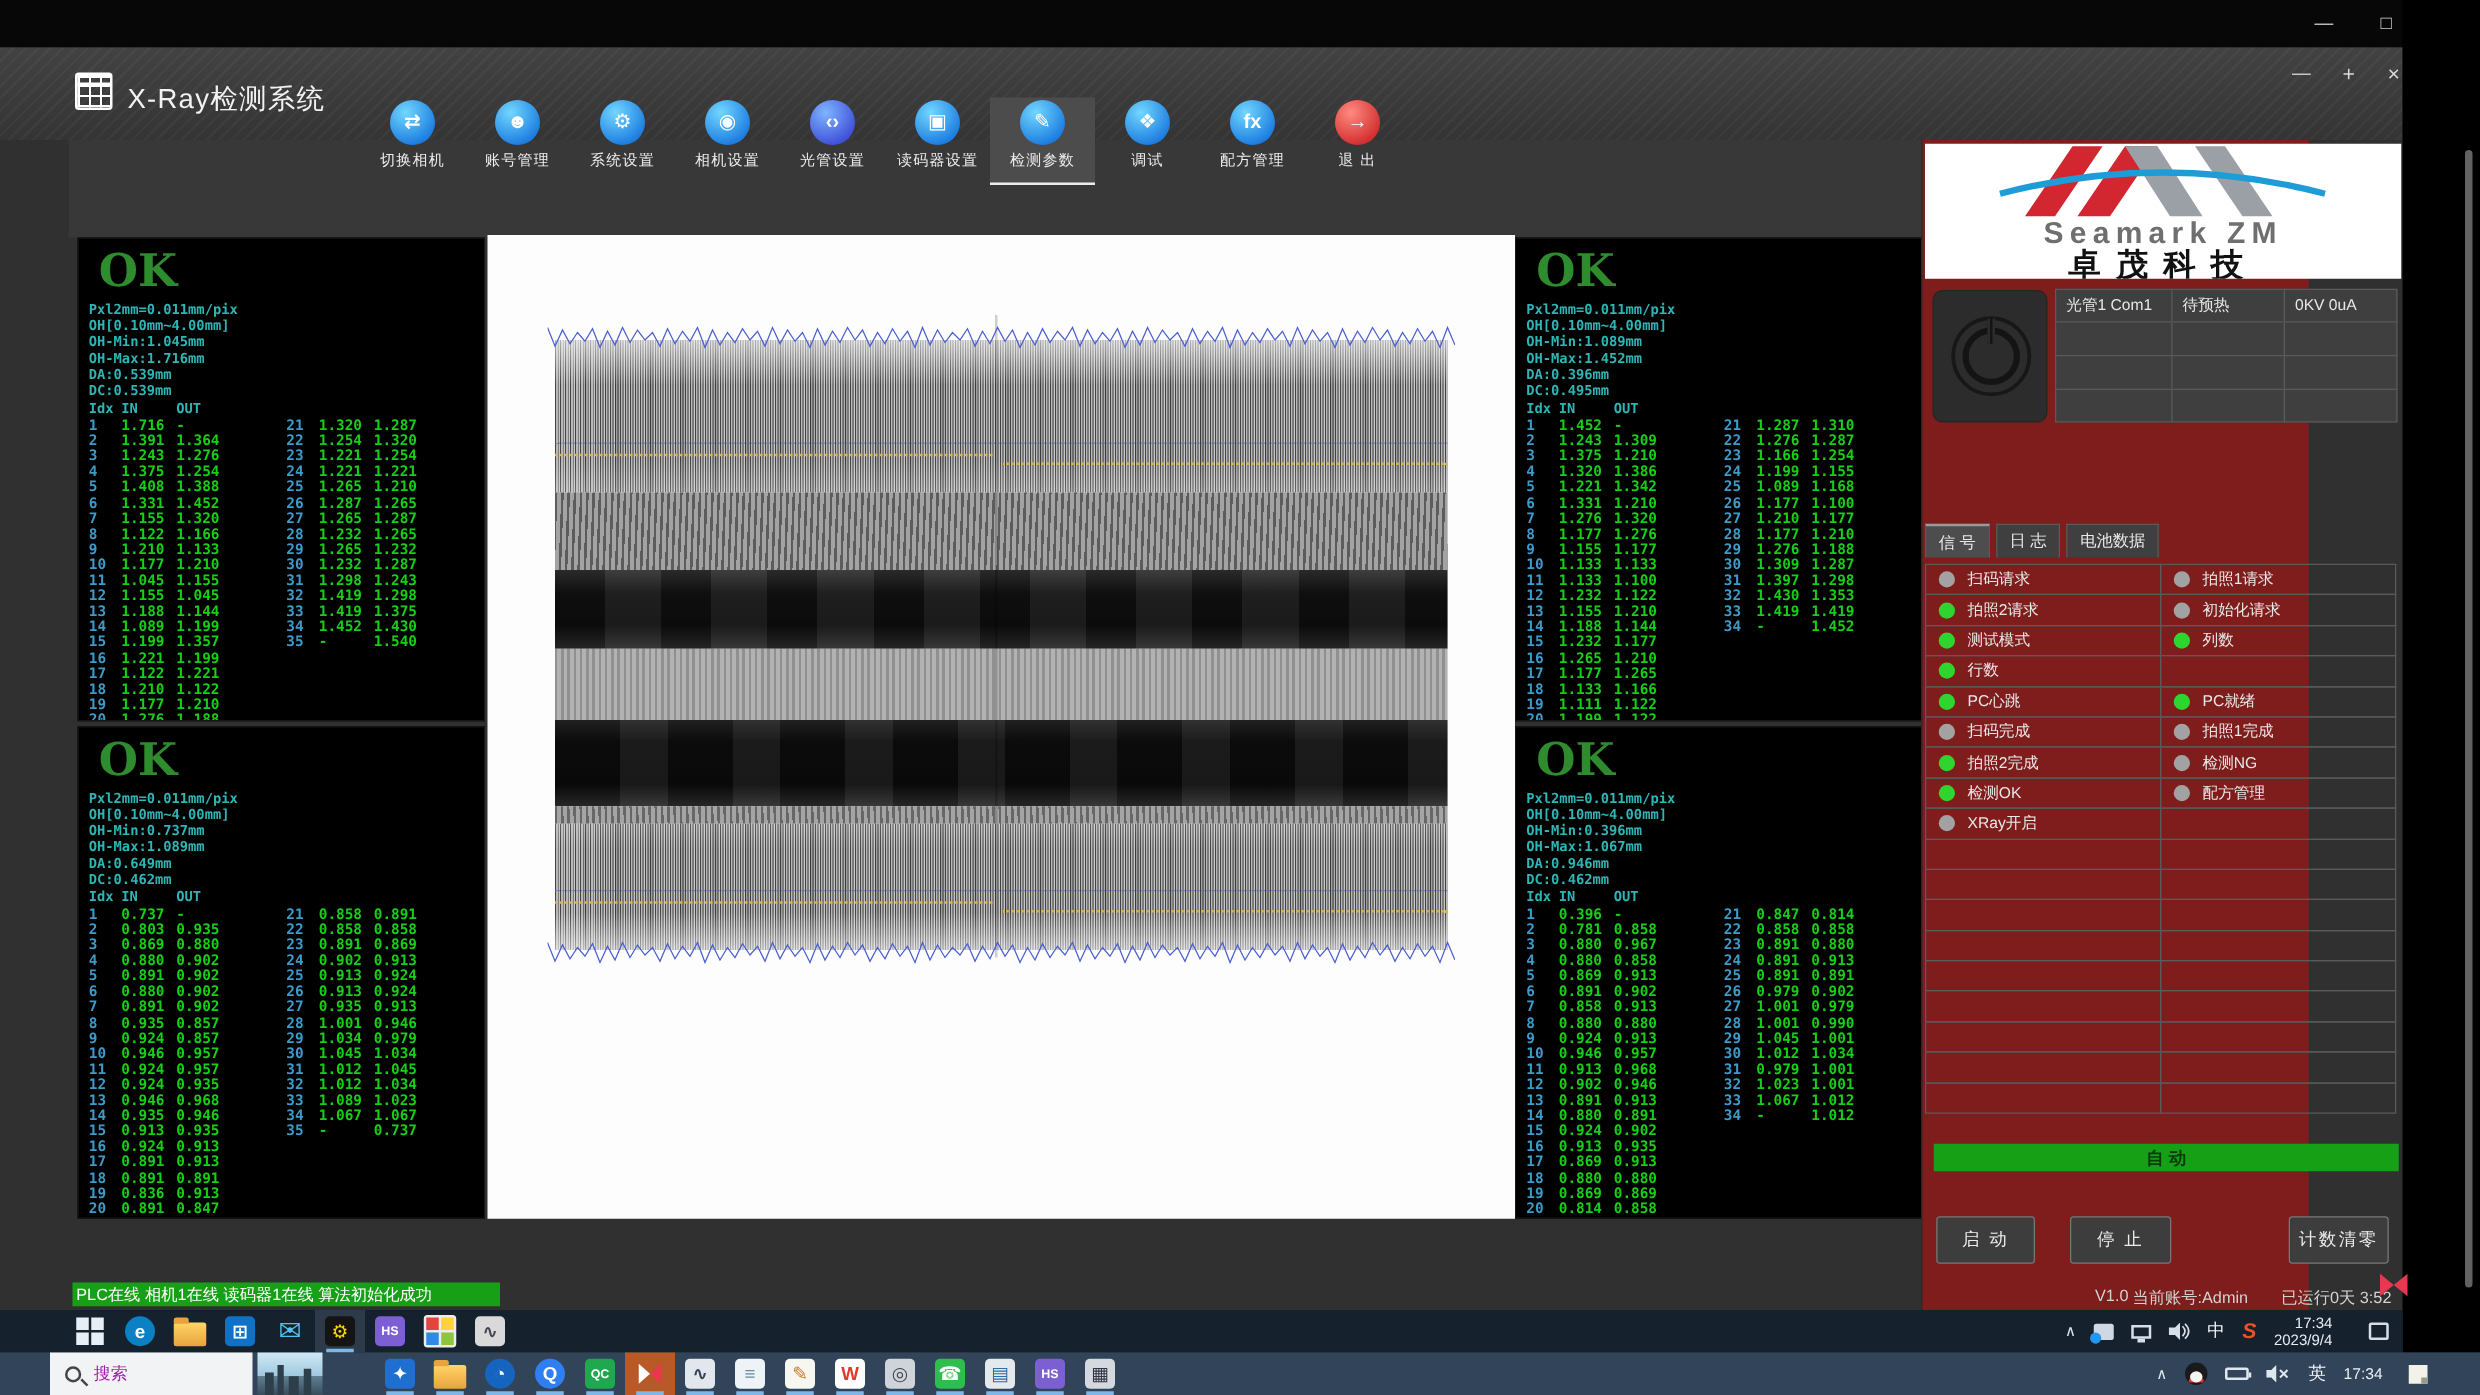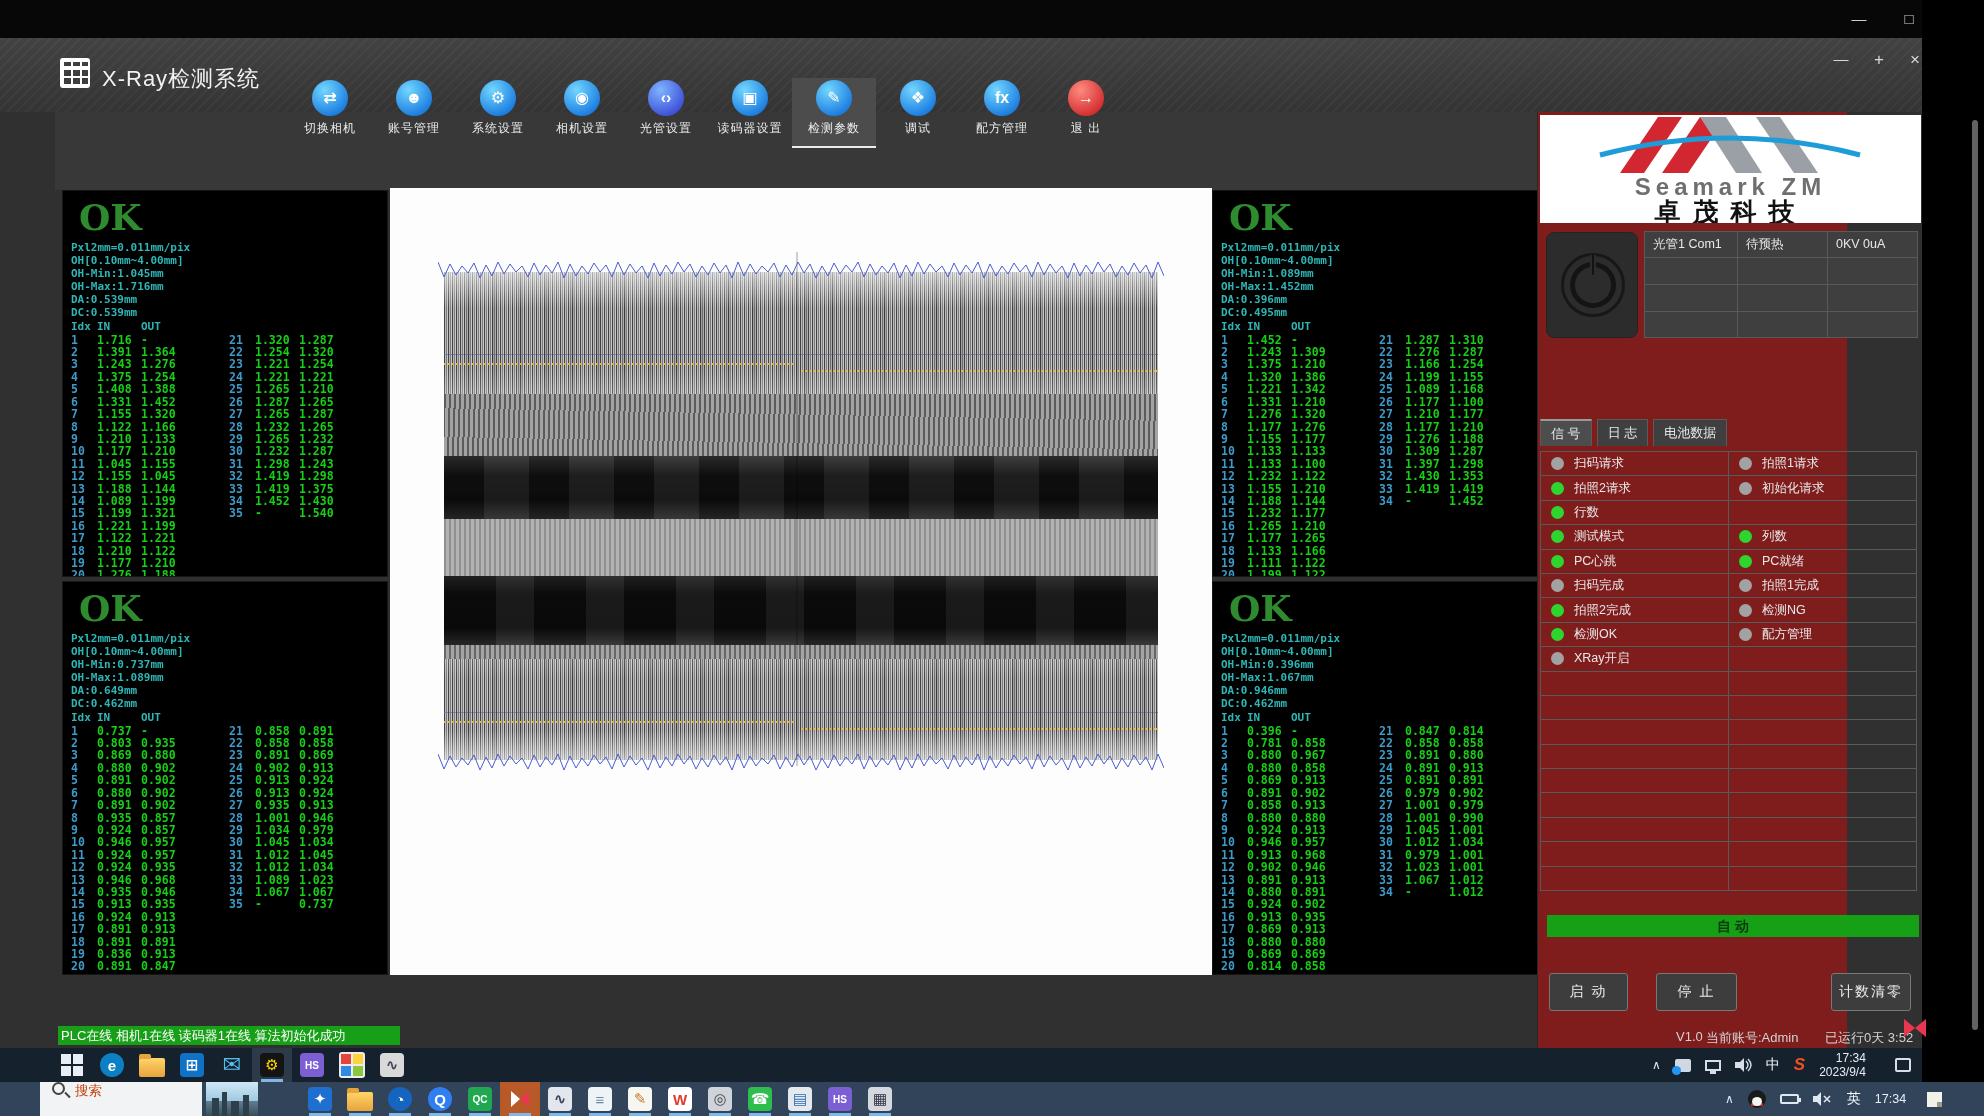--- a/index.html
+++ b/index.html
@@ -114,21 +114,21 @@
 .app-cell.active1{background:#2c3a49}
 .app-cell.active2{background:#b75a28}
 .uline{position:absolute;left:9px;bottom:0;width:22px;height:3px;background:#7fb8e8}
 .chip{display:flex;align-items:center;justify-content:center;border-radius:4px;color:#fff;font-weight:bold}
 .chip.circle{border-radius:50%}
 .winlogo{display:grid;grid-template-columns:10px 10px;grid-template-rows:10px 10px;gap:2px}
 .winlogo div{background:#e8eef5}
 .folderic{position:relative;width:26px;height:19px;background:linear-gradient(#ffd567,#e8a33d);border-radius:2px;margin-top:4px}
 .folderic::before{content:"";position:absolute;left:0;top:-4px;width:12px;height:5px;background:#e8a33d;border-radius:2px 2px 0 0}
 .tiles{display:grid;grid-template-columns:10px 10px;grid-template-rows:10px 10px;gap:2px;background:#ececec;padding:2px;border-radius:3px}
-.search-box{position:absolute;left:40px;top:0;width:162px;height:34px;background:#f2f3f5;display:flex;align-items:flex-start;color:#c2410c;font-size:13.5px;gap:10px;padding-left:12px;cursor:text}
+.search-box{position:absolute;left:40px;top:0;width:162px;height:34px;background:#f2f3f5;display:flex;align-items:center;color:#a21caf;font-size:13.5px;gap:10px;padding-left:12px;cursor:text}
 .mag{width:13px;height:13px;border:2px solid #444;border-radius:50%;position:relative}
 .mag::after{content:"";position:absolute;left:10px;top:10px;width:7px;height:2px;background:#444;transform:rotate(45deg)}
 .citywidget{position:absolute;left:206px;top:0;width:52px;height:34px;background:linear-gradient(180deg,#cfe9f5 0%,#9fc9e0 55%,#5f7f92 56%,#384d5c 100%);overflow:hidden;cursor:pointer}
 .citywidget i{position:absolute;bottom:0;background:#2e3f4c}
 .tray{position:absolute;top:0;height:34px;display:flex;align-items:center;color:#dfe7ef}
 .tray>*{margin:0 7px;flex:none}
 .chev{font-size:12px;color:#dfe7ef}
 .remote{width:16px;height:13px;background:#cfd8e3;border-radius:2px;position:relative}
 .remote::after{content:"";position:absolute;left:-3px;bottom:-3px;width:9px;height:9px;border-radius:50%;background:#2196f3}
 .netpc{width:16px;height:11px;border:2px solid #d7dee8;position:relative}
@@ -230,21 +230,21 @@
           <div class="mrow"><span class="ri">5</span><span class="rv">1.408</span><span class="rv">1.388</span></div>
           <div class="mrow"><span class="ri">6</span><span class="rv">1.331</span><span class="rv">1.452</span></div>
           <div class="mrow"><span class="ri">7</span><span class="rv">1.155</span><span class="rv">1.320</span></div>
           <div class="mrow"><span class="ri">8</span><span class="rv">1.122</span><span class="rv">1.166</span></div>
           <div class="mrow"><span class="ri">9</span><span class="rv">1.210</span><span class="rv">1.133</span></div>
           <div class="mrow"><span class="ri">10</span><span class="rv">1.177</span><span class="rv">1.210</span></div>
           <div class="mrow"><span class="ri">11</span><span class="rv">1.045</span><span class="rv">1.155</span></div>
           <div class="mrow"><span class="ri">12</span><span class="rv">1.155</span><span class="rv">1.045</span></div>
           <div class="mrow"><span class="ri">13</span><span class="rv">1.188</span><span class="rv">1.144</span></div>
           <div class="mrow"><span class="ri">14</span><span class="rv">1.089</span><span class="rv">1.199</span></div>
-          <div class="mrow"><span class="ri">15</span><span class="rv">1.199</span><span class="rv">1.321</span></div>
+          <div class="mrow"><span class="ri">15</span><span class="rv">1.199</span><span class="rv">1.357</span></div>
           <div class="mrow"><span class="ri">16</span><span class="rv">1.221</span><span class="rv">1.199</span></div>
           <div class="mrow"><span class="ri">17</span><span class="rv">1.122</span><span class="rv">1.221</span></div>
           <div class="mrow"><span class="ri">18</span><span class="rv">1.210</span><span class="rv">1.122</span></div>
           <div class="mrow"><span class="ri">19</span><span class="rv">1.177</span><span class="rv">1.210</span></div>
           <div class="mrow"><span class="ri">20</span><span class="rv">1.276</span><span class="rv">1.188</span></div>
         </div>
         <div class="pcol pcol2">
           <div class="mrow"><span class="ri">21</span><span class="rv">1.320</span><span class="rv">1.287</span></div>
           <div class="mrow"><span class="ri">22</span><span class="rv">1.254</span><span class="rv">1.320</span></div>
           <div class="mrow"><span class="ri">23</span><span class="rv">1.221</span><span class="rv">1.254</span></div>
@@ -496,33 +496,33 @@
             <span class="sig-label">拍照2请求</span>
           </div>
           <div class="sig-cell">
             <span class="led" style="background: rgb(162, 162, 162);"></span>
             <span class="sig-label">初始化请求</span>
           </div>
         </div>
         <div class="sig-row">
           <div class="sig-cell">
             <span class="led" style="background: rgb(46, 213, 46);"></span>
-            <span class="sig-label">行数</span>
-          </div>
-          <div class="sig-cell"></div>
-        </div>
-        <div class="sig-row">
-          <div class="sig-cell">
-            <span class="led" style="background: rgb(46, 213, 46);"></span>
             <span class="sig-label">测试模式</span>
           </div>
           <div class="sig-cell">
             <span class="led" style="background: rgb(46, 213, 46);"></span>
             <span class="sig-label">列数</span>
           </div>
+        </div>
+        <div class="sig-row">
+          <div class="sig-cell">
+            <span class="led" style="background: rgb(46, 213, 46);"></span>
+            <span class="sig-label">行数</span>
+          </div>
+          <div class="sig-cell"></div>
         </div>
         <div class="sig-row">
           <div class="sig-cell">
             <span class="led" style="background: rgb(46, 213, 46);"></span>
             <span class="sig-label">PC心跳</span>
           </div>
           <div class="sig-cell">
             <span class="led" style="background: rgb(46, 213, 46);"></span>
             <span class="sig-label">PC就绪</span>
           </div>

